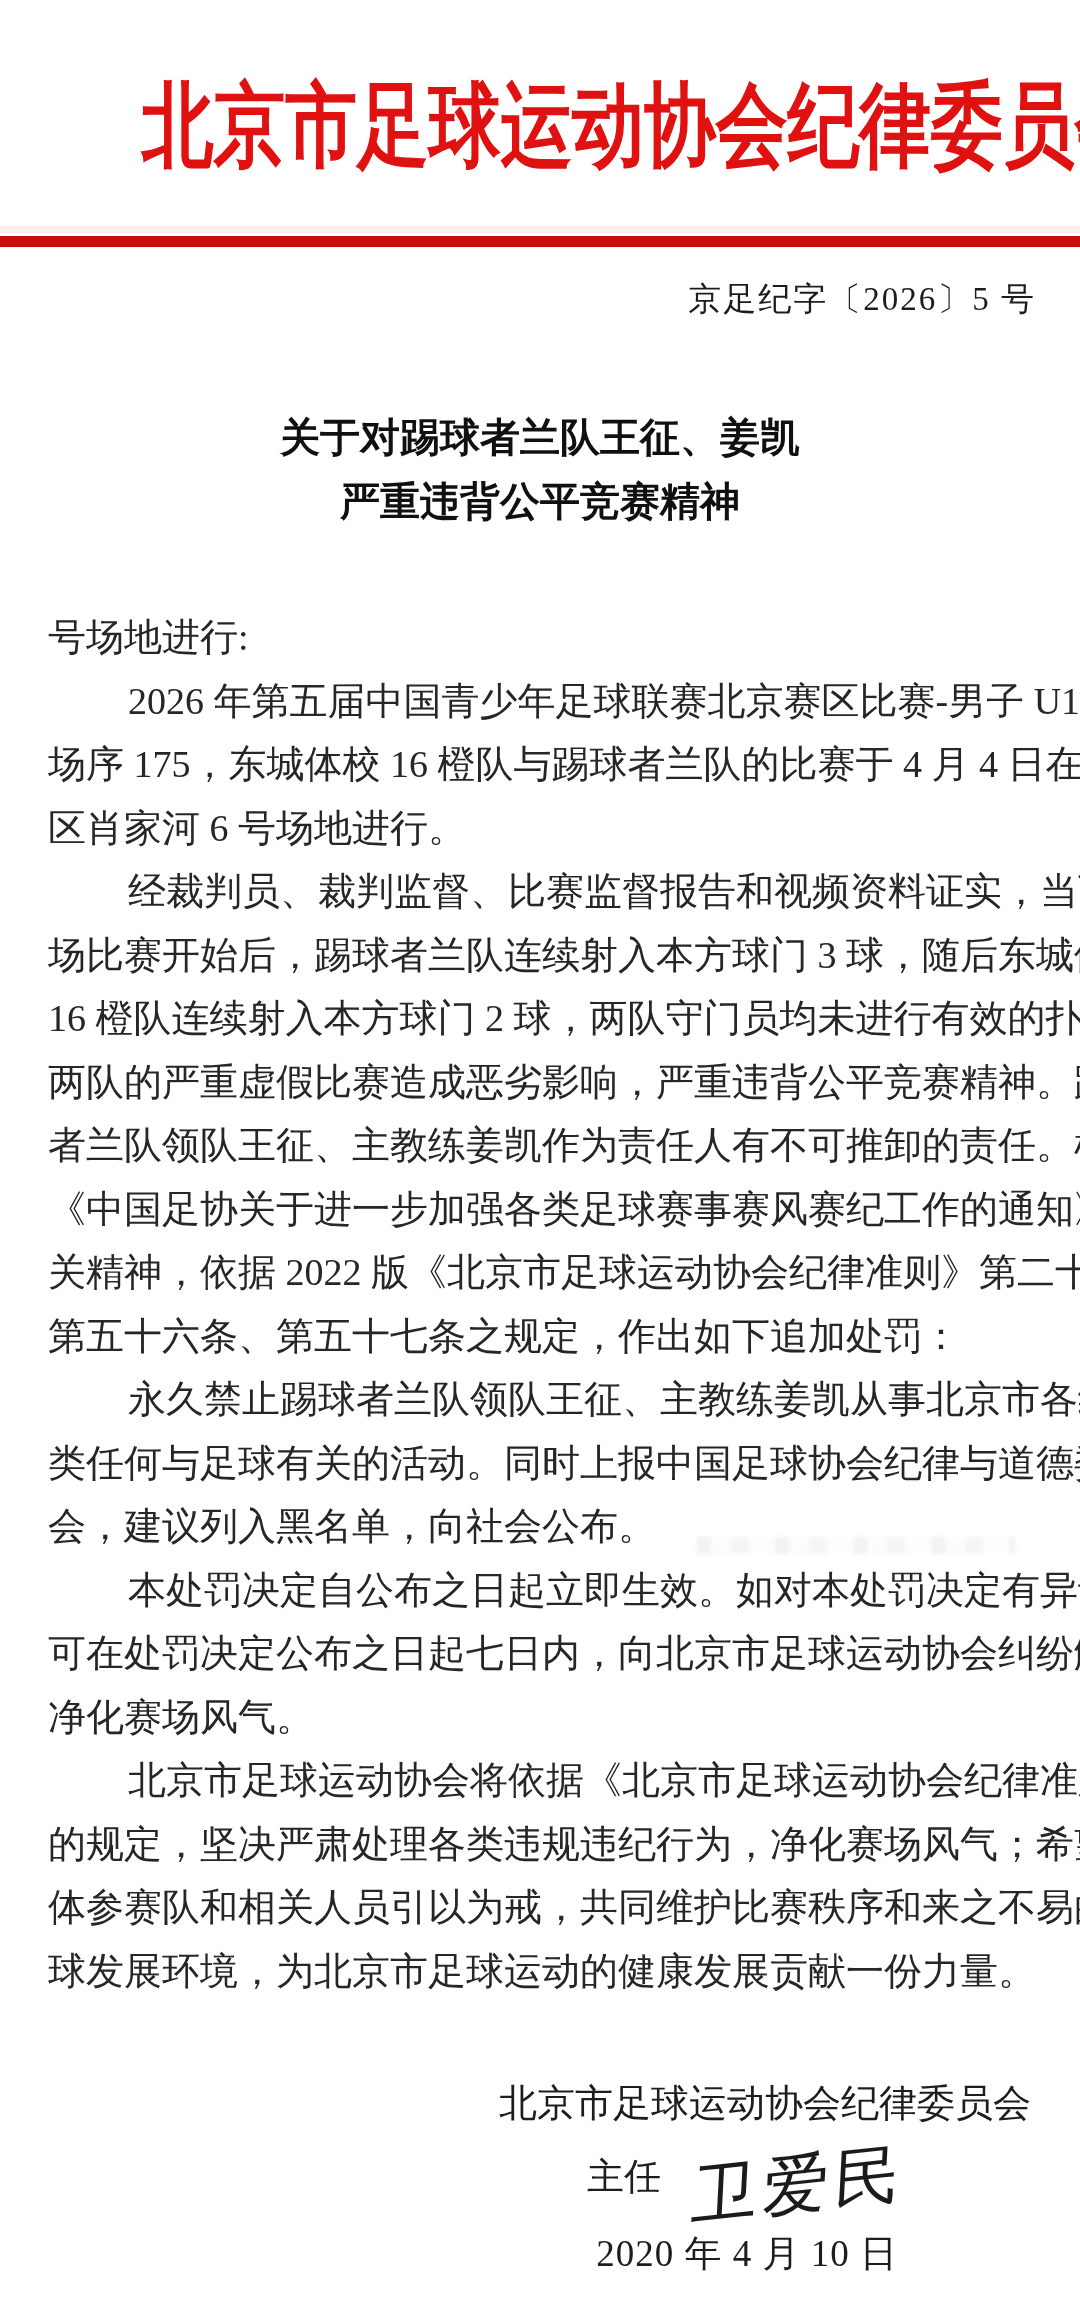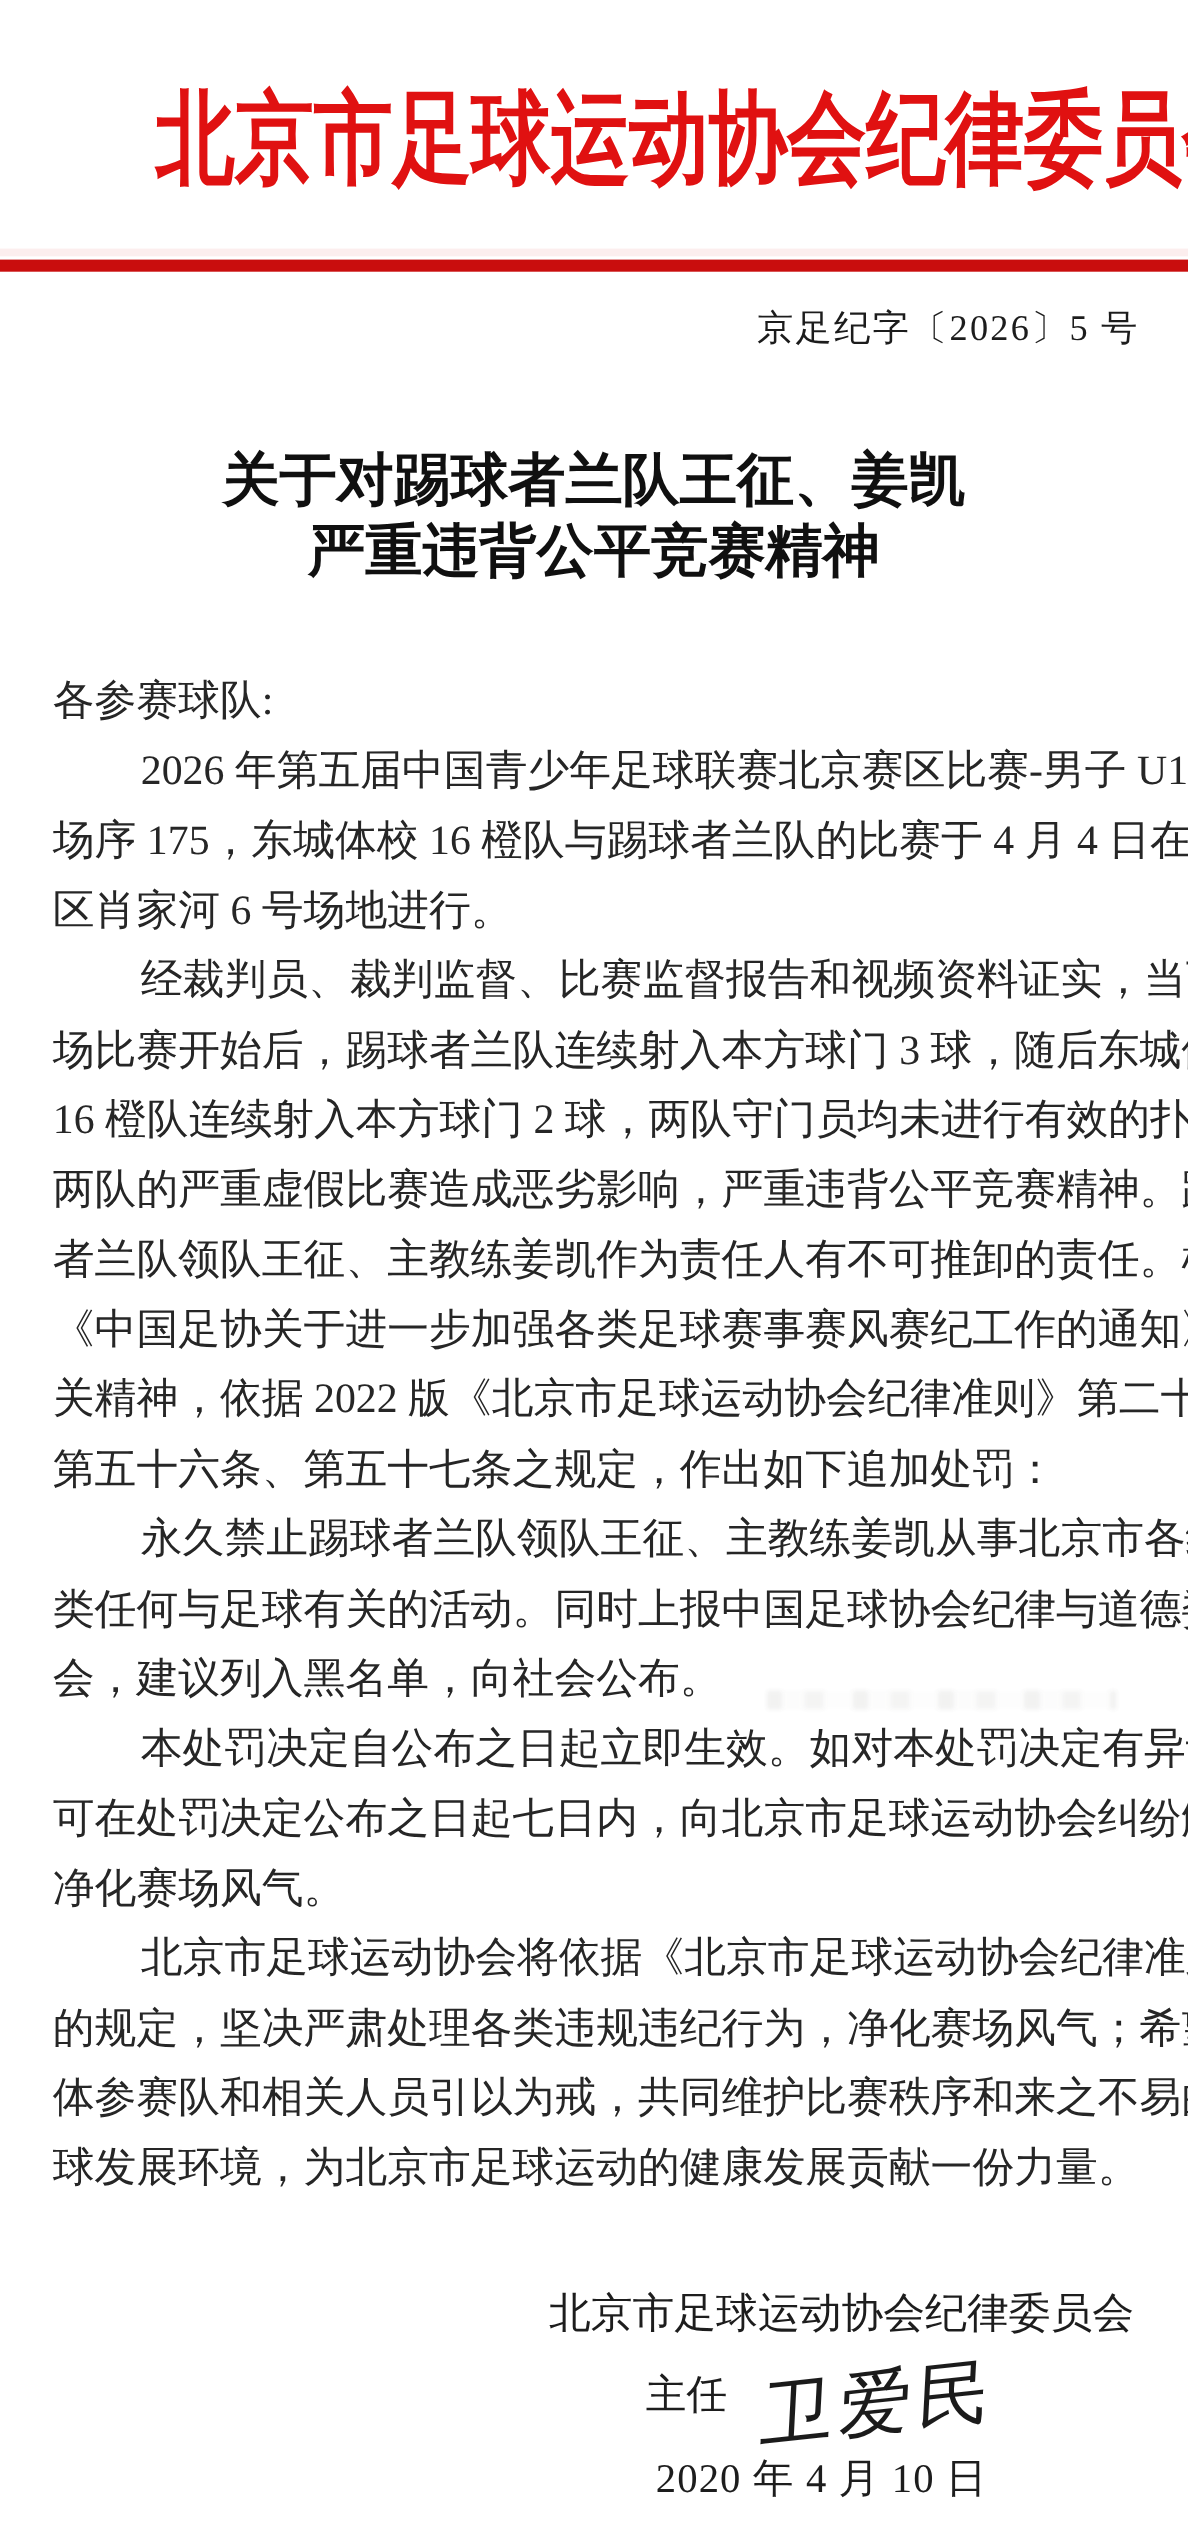--- a/index.html
+++ b/index.html
@@ -67,21 +67,21 @@
     color:#1c1c1c;
     letter-spacing:2px;
     white-space:nowrap;
   }
   .doc-title{
     position:absolute;
     top:406px;
     left:0;
     width:100%;
     text-align:center;
-    font-size:52px;
+    font-size:40px;
     line-height:64px;
     font-weight:bold;
     color:var(--title-ink);
   }
   .doc-title .t-line{white-space:nowrap;}
   
   .body-text{
     position:absolute;
     top:606px;
     left:48px;
@@ -167,21 +167,21 @@
   <div class="red-rule"></div>
 
   <div class="doc-number">京足纪字〔2026〕5 号</div>
 
   <div class="doc-title">
     <div class="t-line">关于对踢球者兰队王征、姜凯</div>
     <div class="t-line">严重违背公平竞赛精神</div>
   </div>
 
   <div class="body-text">
-    <div class="line">各参赛球队:</div>
+    <div class="line">号场地进行:</div>
 
     <div>
       <div class="line indent">2026 年第五届中国青少年足球联赛北京赛区比赛-男子 U10 组，</div>
       <div class="line">场序 175，东城体校 16 橙队与踢球者兰队的比赛于 4 月 4 日在海淀</div>
       <div class="line">区肖家河 6 号场地进行。</div>
     </div>
 
     <div>
       <div class="line indent">经裁判员、裁判监督、比赛监督报告和视频资料证实，当下半</div>
       <div class="line">场比赛开始后，踢球者兰队连续射入本方球门 3 球，随后东城体校</div>

